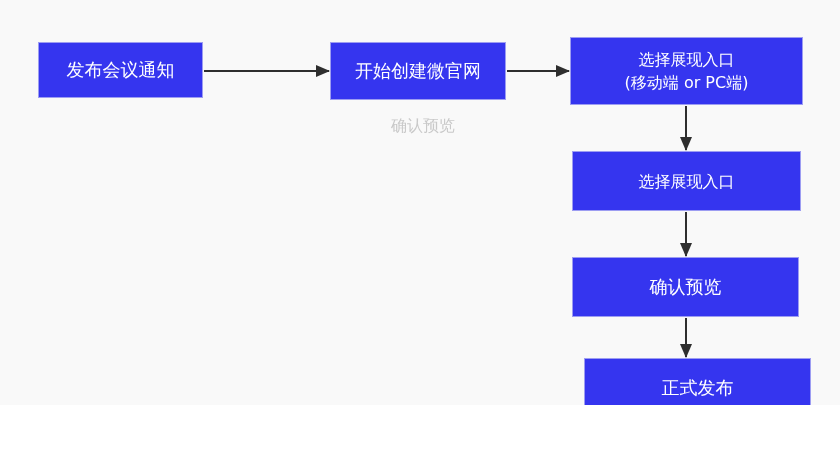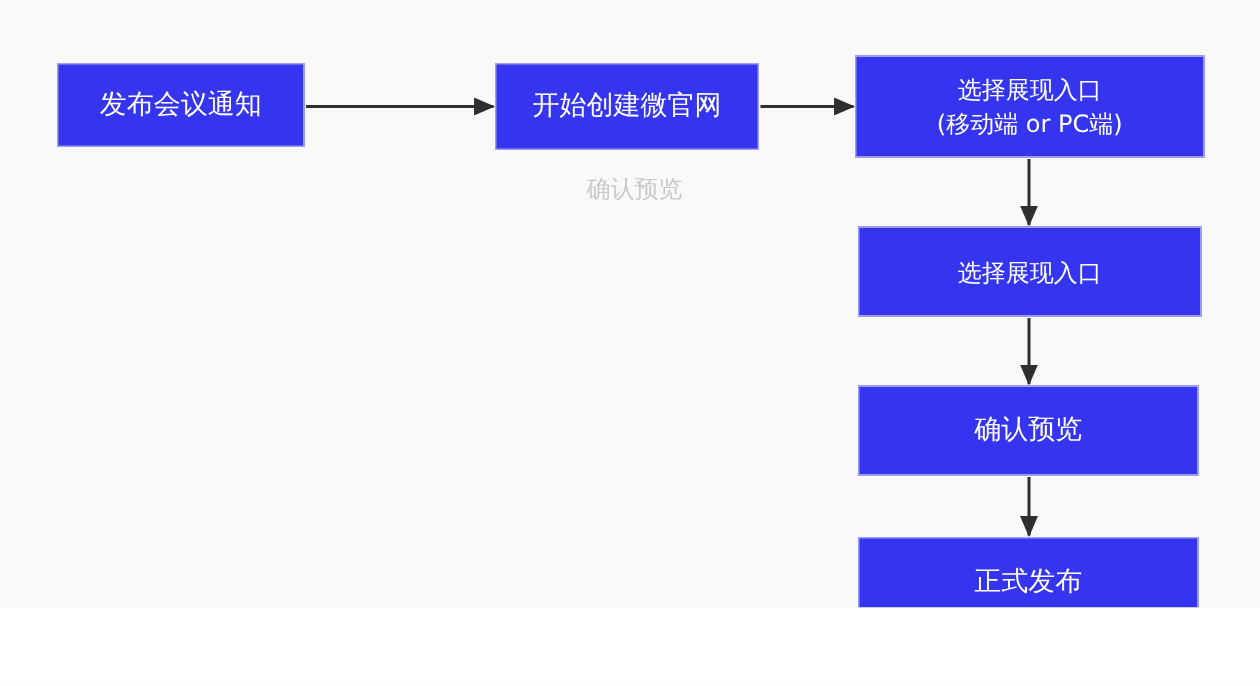--- a/index.html
+++ b/index.html
@@ -31,21 +31,21 @@
   }
   .node.two-line {
     font-size: 16px;
     line-height: 23px;
   }
   .node-publish-notice   { left: 38px;  top: 42px;  width: 165px; height: 56px; }
   .node-start-create     { left: 330px; top: 42px;  width: 176px; height: 58px; }
   .node-choose-entry     { left: 570px; top: 37px;  width: 233px; height: 68px; }
   .node-enrich-content   { left: 572px; top: 151px; width: 229px; height: 60px; }
   .node-confirm-preview  { left: 572px; top: 257px; width: 227px; height: 60px; text-align: center; }
-  .node-official-release { left: 572px; top: 358px; width: 227px; height: 60px; }
+  .node-official-release { left: 584px; top: 358px; width: 227px; height: 60px; }
   .annotation {
     position: absolute;
     text-align: center;
     font-size: 16px;
     line-height: 21px;
     white-space: nowrap;
   }
   .ann-review {
     left: 186px; top: 84px; width: 150px;
     color: var(--annotation-dark, #a9a9a9);

